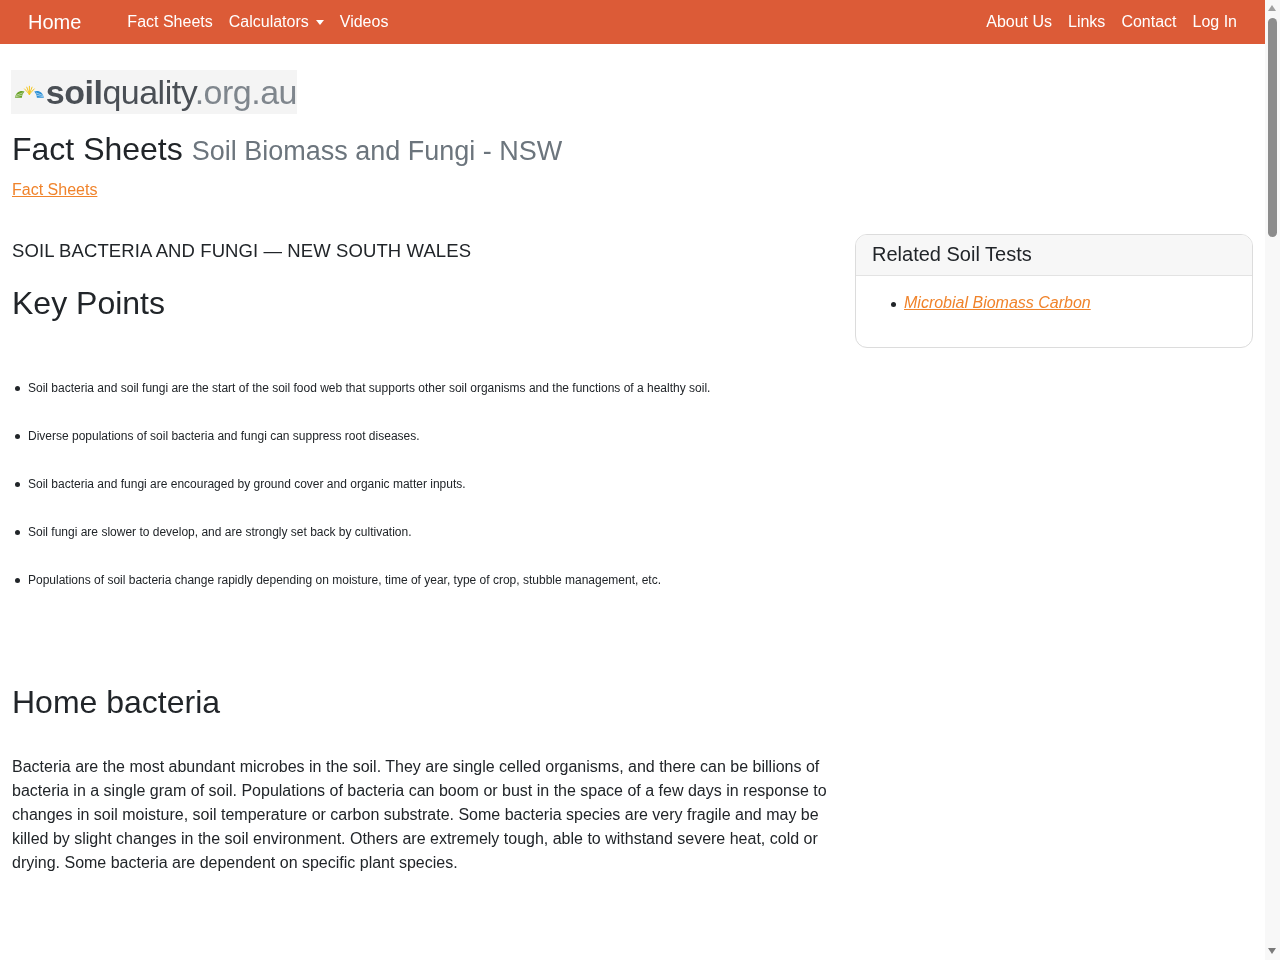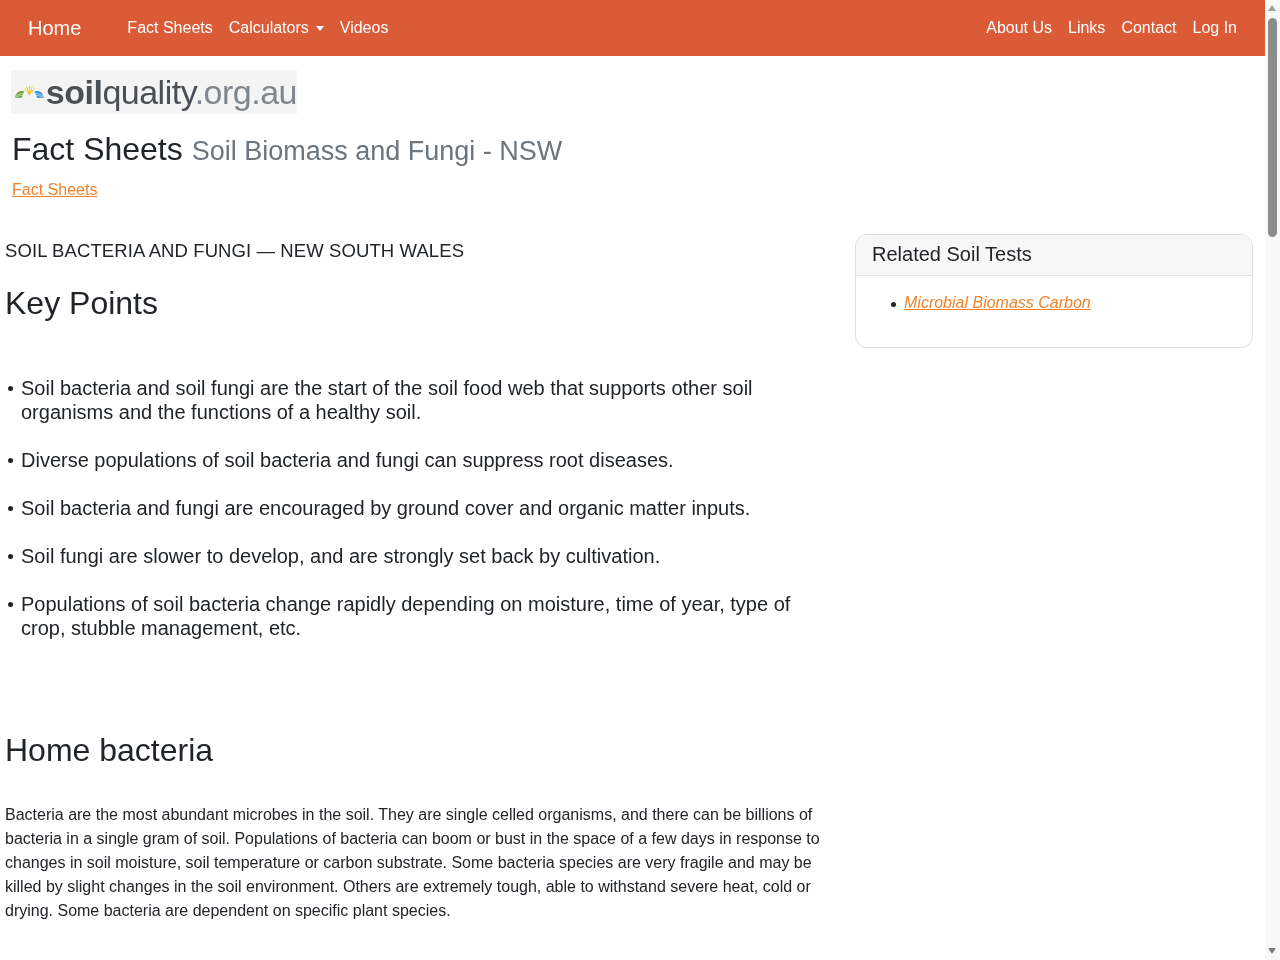--- a/index.html
+++ b/index.html
@@ -5,21 +5,21 @@
     * { box-sizing: border-box; margin: 0; padding: 0; }
     html, body {
       width: 1280px; height: 960px; overflow: hidden;
       background: #ffffff;
       font-family: "Liberation Sans", sans-serif;
       color: #212529;
     }
     .viewport { position: relative; width: 1265px; height: 960px; overflow: hidden; }
     
     .navbar {
-      height: 56px; background: #dc5b37;
+      height: 44px; background: #dc5b37;
       display: flex; align-items: center; justify-content: space-between;
       padding: 0 20px 0 28px;
     }
     .nav-left, .nav-right { display: flex; align-items: center; }
     .brand { color: #fff; font-size: 20px; margin-right: 38px; text-decoration: none; }
     .nav-link { color: #fff; font-size: 16px; text-decoration: none; padding: 0 8px; display: inline-flex; align-items: center; }
     .nav-left .nav-link:first-of-type { padding-left: 0; }
     .caret {
       display: inline-block; width: 0; height: 0; margin-left: 7px;
       border-left: 4px solid transparent; border-right: 4px solid transparent;
@@ -33,26 +33,26 @@
     .logo-mark { width: 70px; height: 34px; }
     .logo-text { font-size: 34px; letter-spacing: -0.5px; margin-left: 1px; }
     .logo-text .soil { color: #4a4f55; font-weight: bold; }
     .logo-text .quality { color: #4a4f55; }
     .logo-text .tld { color: #7f868d; }
     
     .page-title { position: absolute; left: 12px; top: 131px; font-size: 32px; font-weight: normal; color: #212529; white-space: nowrap; }
     .page-title small { font-size: 27px; color: #6c757d; }
     .breadcrumb-link { position: absolute; left: 12px; top: 181px; font-size: 16px; color: #f0832b; text-decoration: underline; }
     
-    .main { position: absolute; left: 5px; top: 240px; width: 820px; }
+    .main { position: absolute; left: 12px; top: 240px; width: 820px; }
     .subtitle { font-size: 18.5px; color: #212529; letter-spacing: 0.1px; }
     .h-key { font-size: 32px; font-weight: normal; margin-top: 23px; }
     .key-list { list-style: none; margin-top: 54px; }
     .key-list li {
-      position: relative; padding-left: 16px; font-size: 20px; line-height: 24px; margin-bottom: 24px; color: #212529;
+      position: relative; padding-left: 16px; font-size: 12px; line-height: 24px; margin-bottom: 24px; color: #212529;
     }
     .key-list li::before {
       content: ""; position: absolute; left: 3px; top: 10px; width: 5px; height: 5px; border-radius: 50%; background: #212529;
     }
     .h-bact { font-size: 32px; font-weight: normal; margin-top: 92px; }
     .para { font-size: 16px; line-height: 24px; margin-top: 34px; width: 820px; }
     
     .card {
       position: absolute; left: 855px; top: 234px; width: 398px; height: 114px;
       border: 1px solid #dcdcdc; border-radius: 12px; overflow: hidden;

